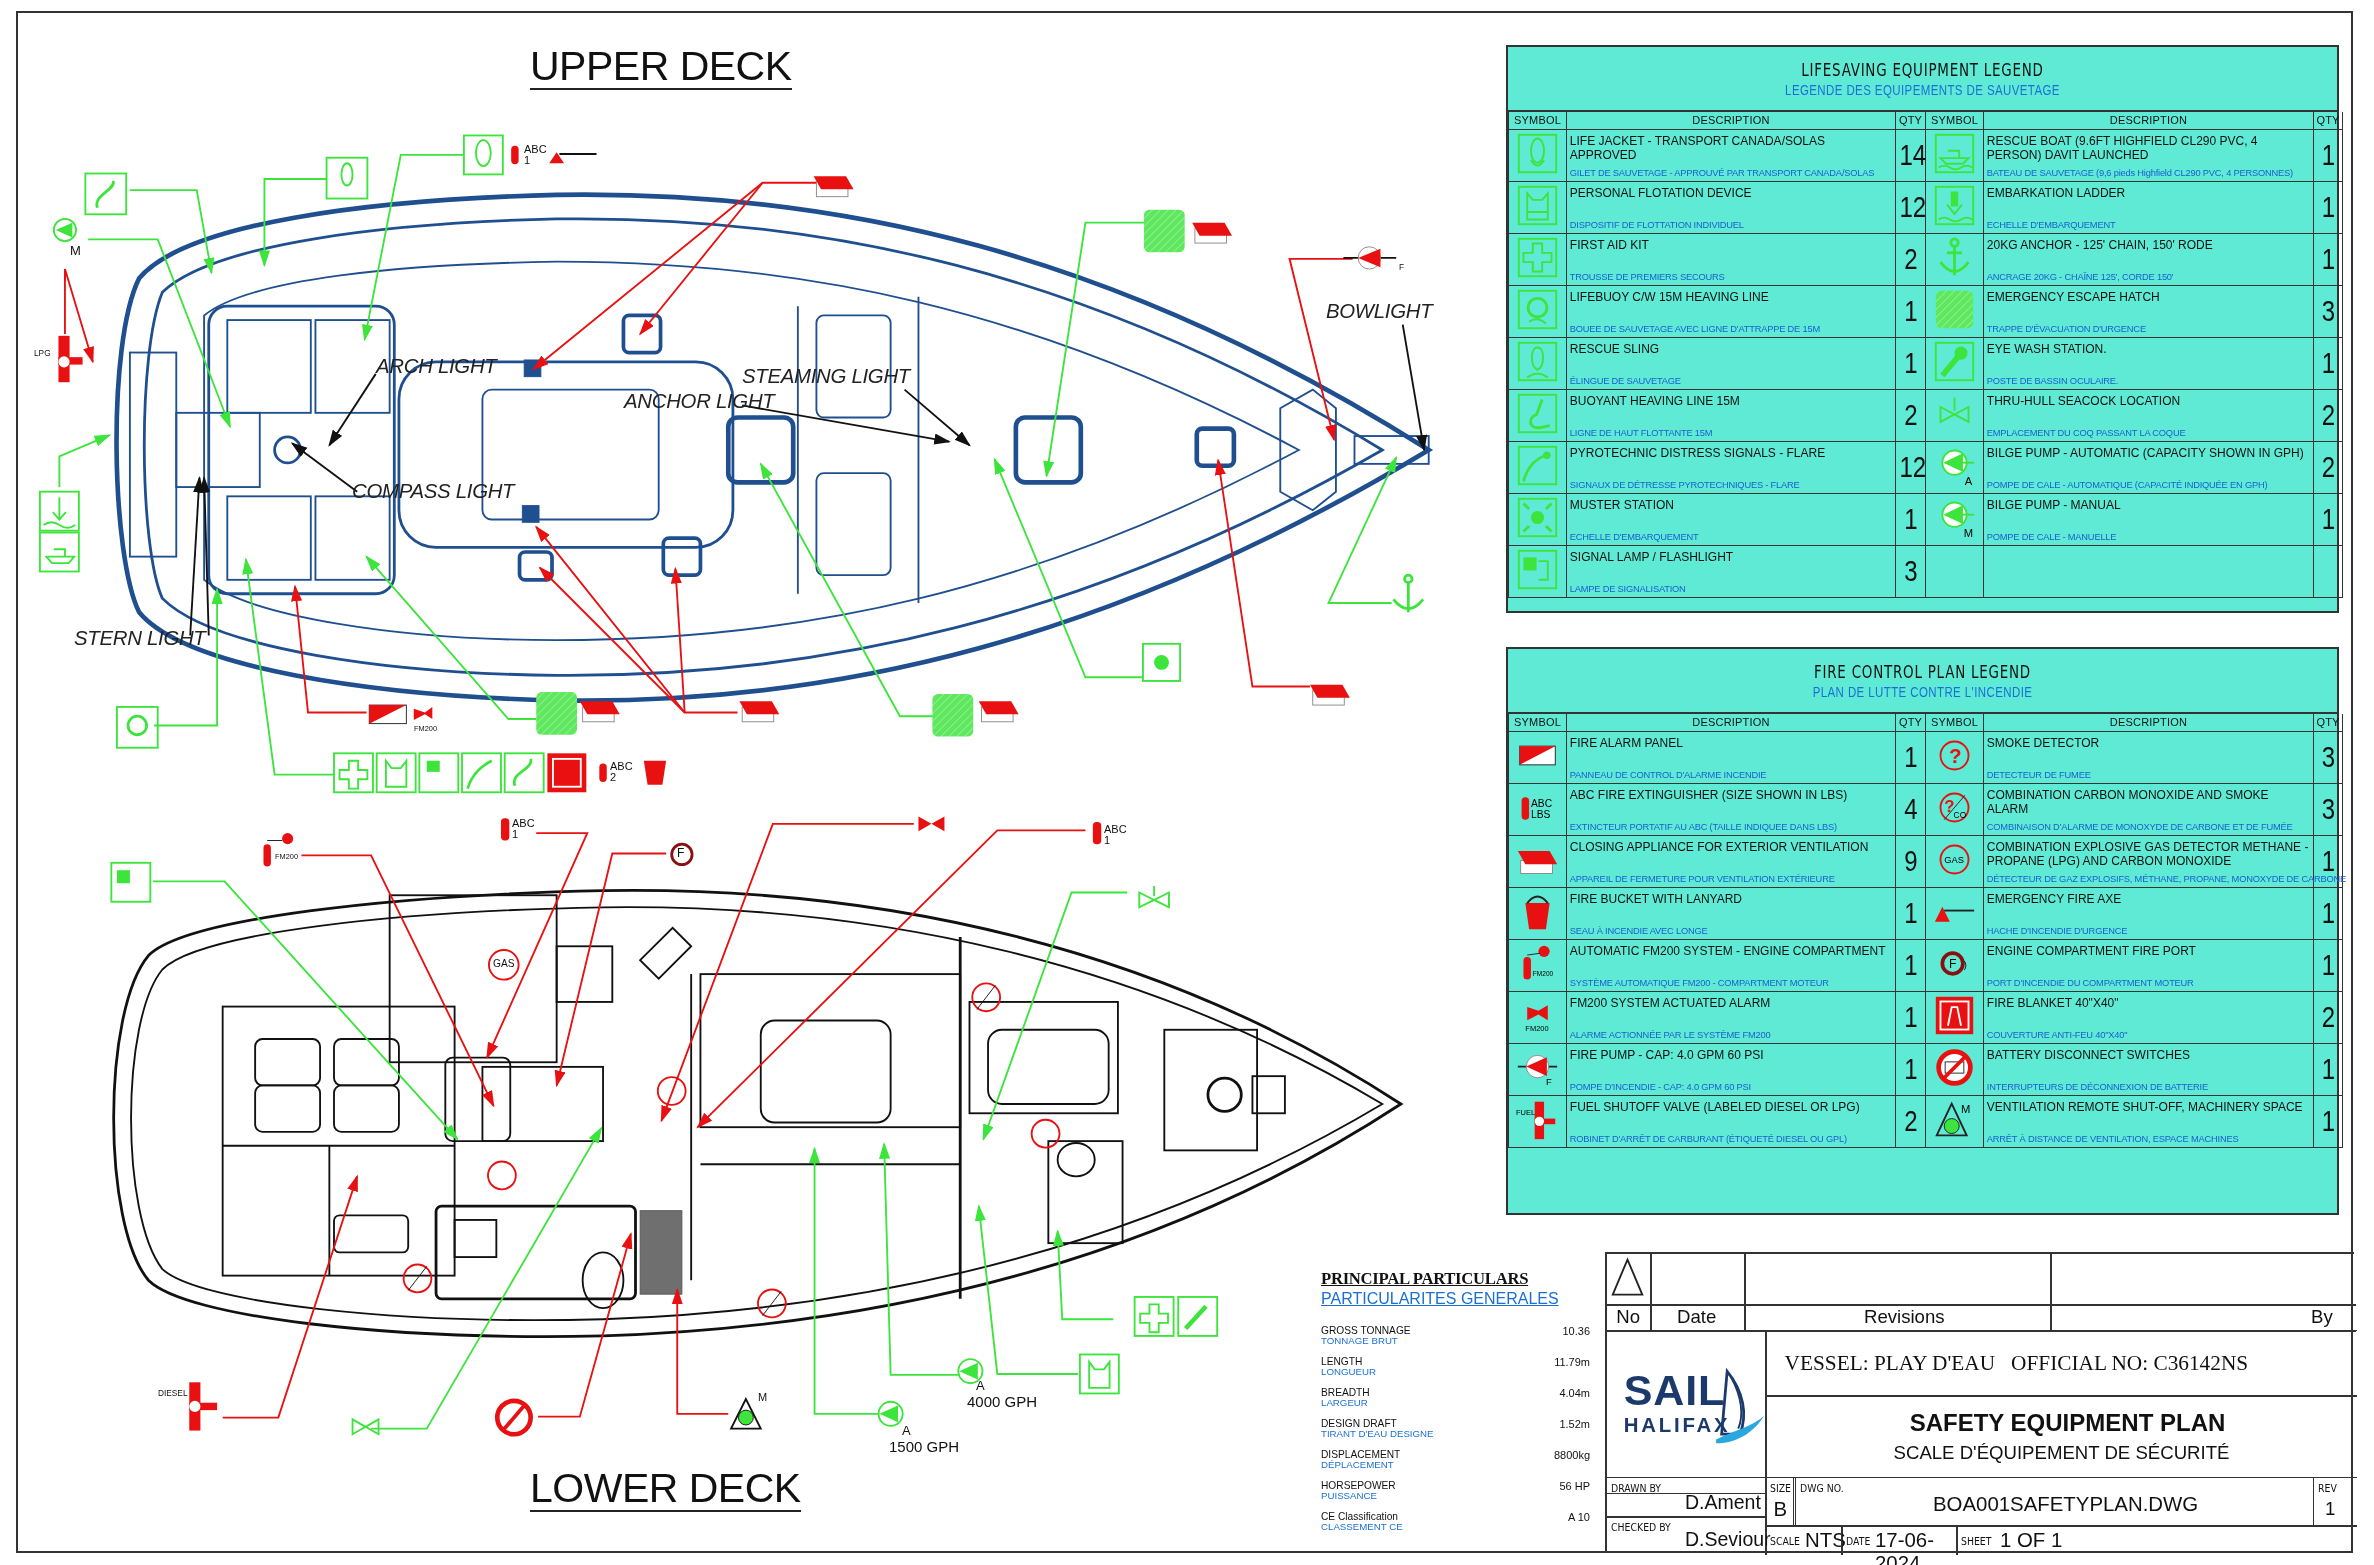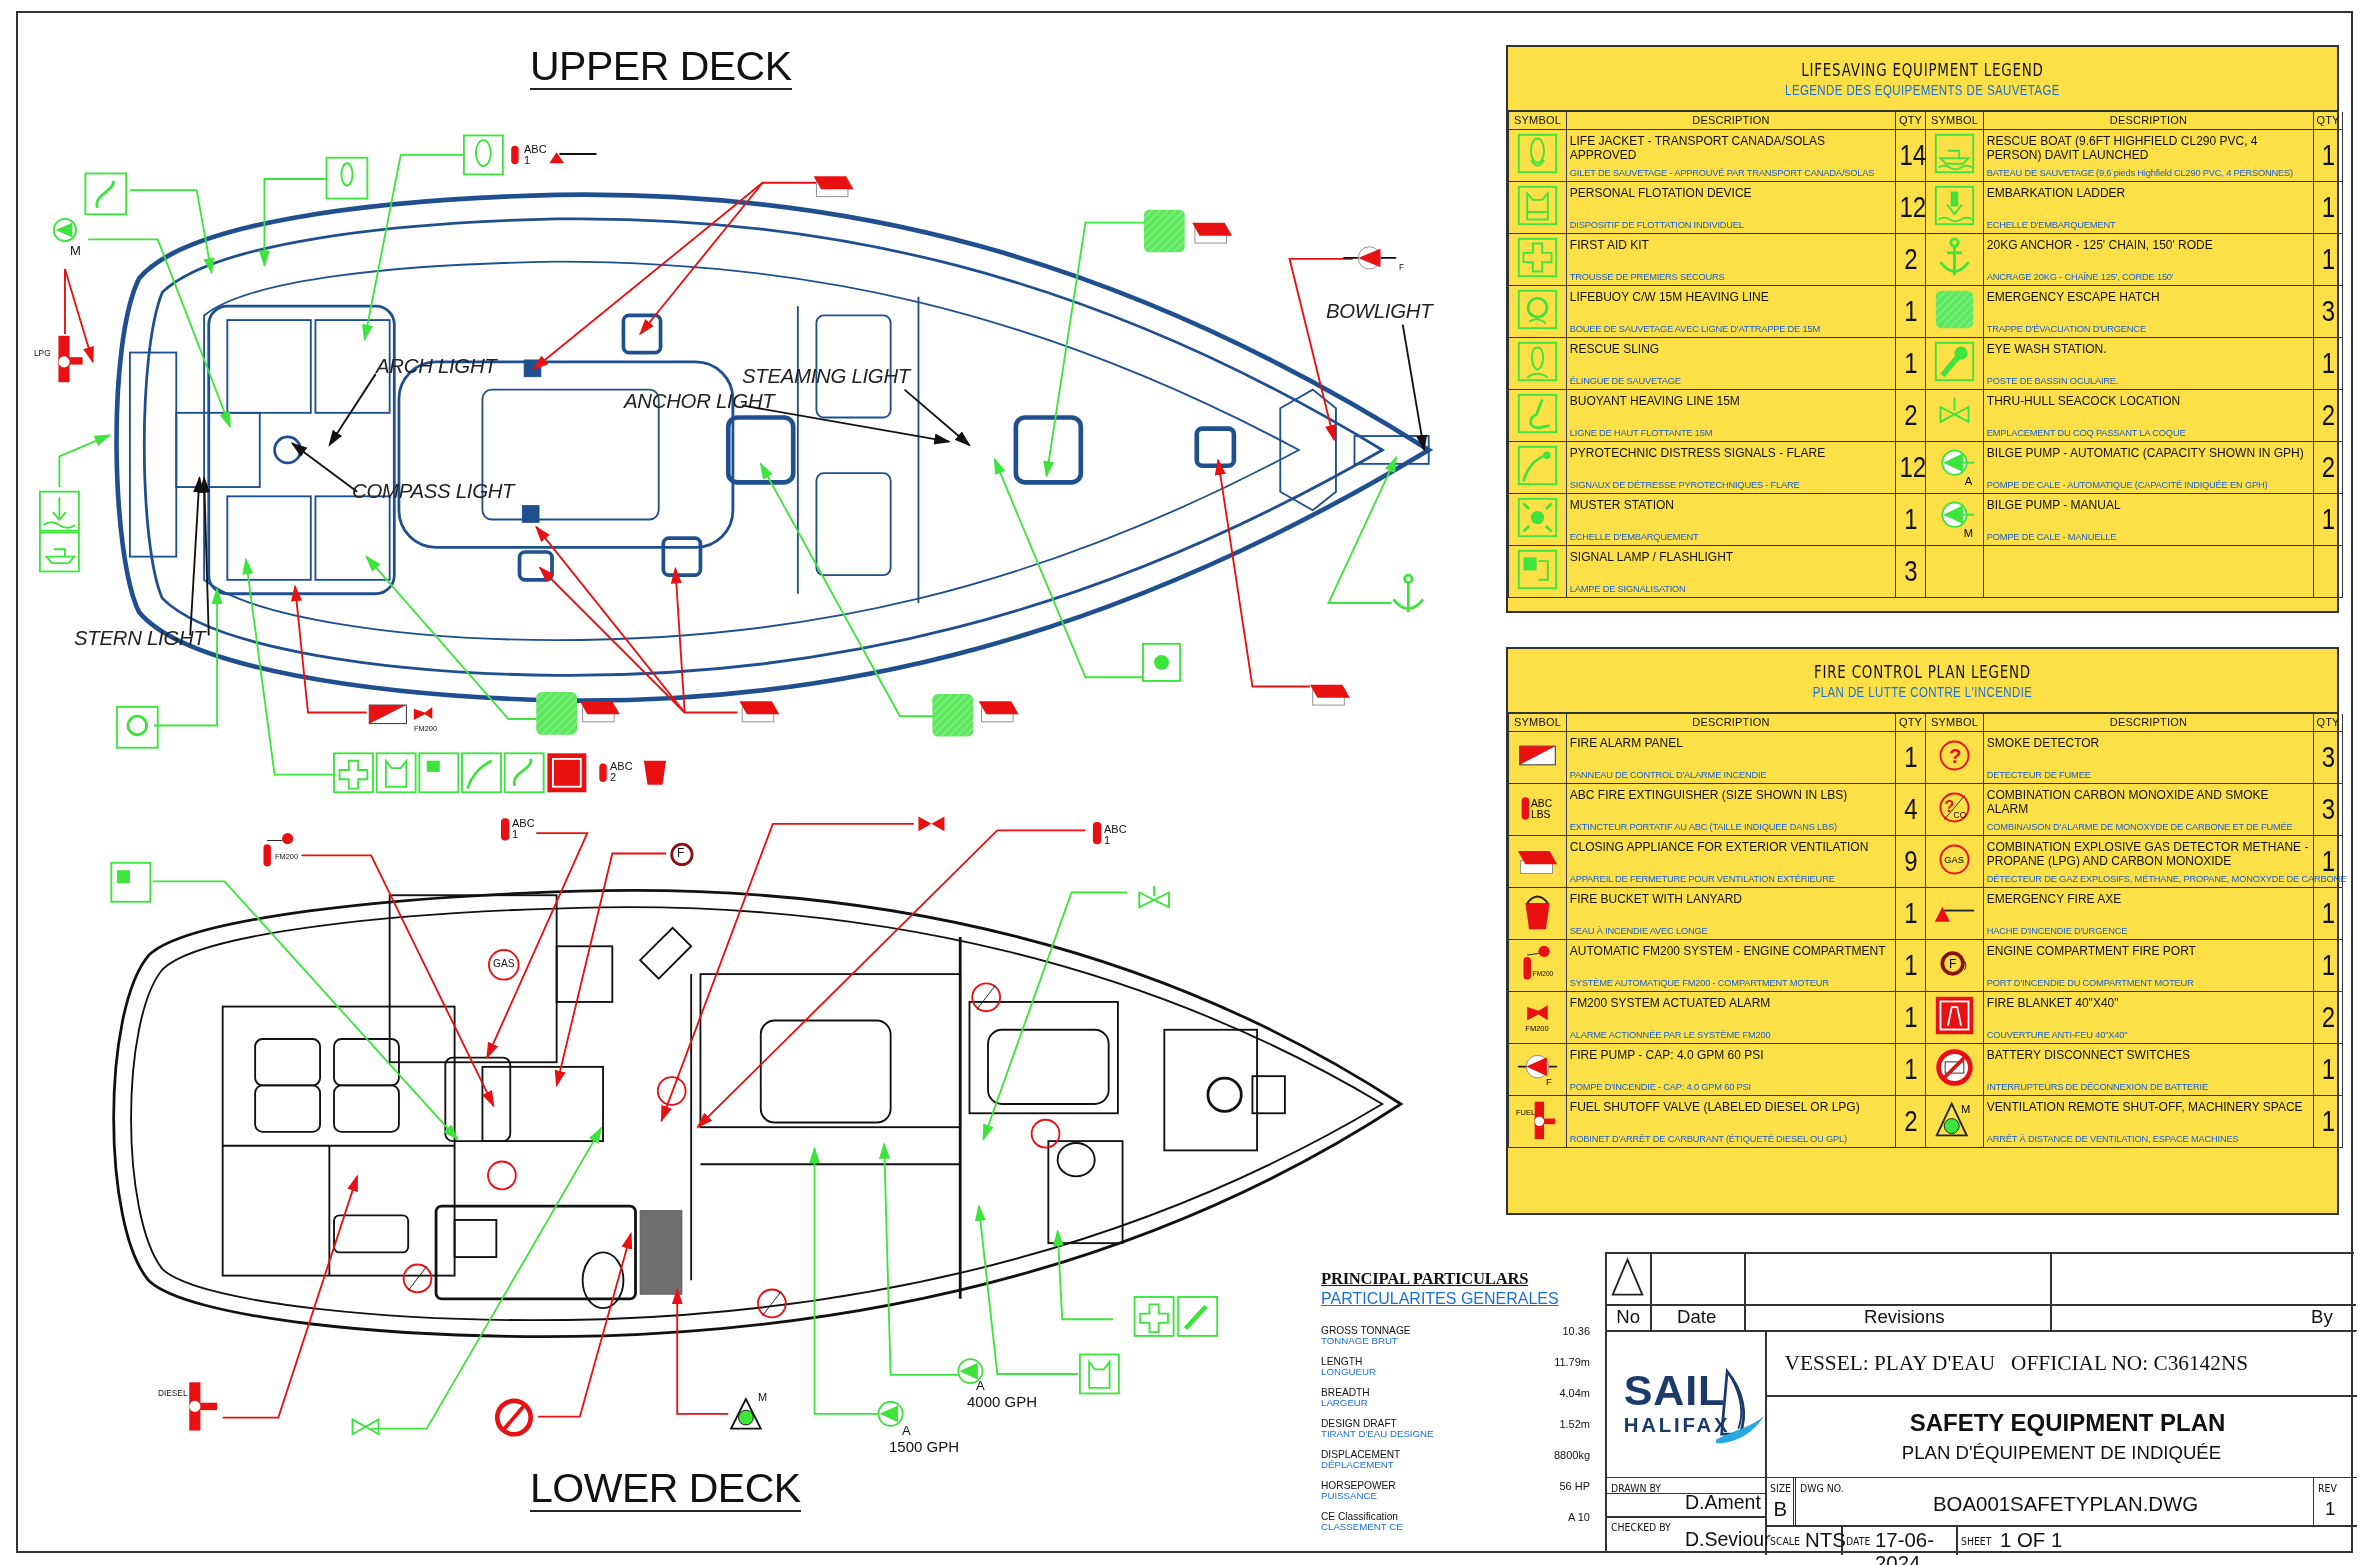--- a/index.html
+++ b/index.html
@@ -4,21 +4,21 @@
 <style>
   html, body { margin:0; padding:0; background:#ffffff; }
   body { width:2375px; height:1566px; position:relative; overflow:hidden; font-family:"Liberation Sans", sans-serif; color:#111; }
   .frame { position:absolute; left:16px; top:11px; width:2337px; height:1542px; border:2.8px solid #333; box-sizing:border-box; }
   .abs { position:absolute; }
   .deck-title { position:absolute; font-family:"Liberation Sans", sans-serif; font-size:41px; color:#111; border-bottom:2.8px solid #222; line-height:1.05; letter-spacing:-0.5px; }
   .callout { position:absolute; font-family:"Liberation Sans", sans-serif; font-style:italic; font-size:20.4px; color:#222; letter-spacing:-0.3px; white-space:nowrap; }
   svg.drawing { position:absolute; left:0; top:0; }
 
   
-  .legend { position:absolute; border:2.8px solid #333; background:#fde047; box-sizing:border-box; }
+  .legend { position:absolute; border:2.8px solid #333; background:#5eead4; box-sizing:border-box; }
   .legend .head { height:63px; border-bottom:2.8px solid #333; text-align:center; }
   .legend .head .t1 { font-family:"DejaVu Sans Condensed","DejaVu Sans", sans-serif; font-size:17.6px; padding-top:13px; letter-spacing:0.9px; transform:scaleX(0.85); }
   .legend .head .t2 { font-size:14px; color:#1a6fd6; letter-spacing:0.5px; transform:scaleX(0.82); margin-top:1.9px; }
   .legend table { border-collapse:collapse; width:100%; table-layout:fixed; }
   .legend th { font-size:11px; font-weight:normal; height:16.7px; border:1.9px solid #333; border-top:none; padding:0; letter-spacing:0.2px; }
   .legend td { border:1.9px solid #333; padding:0; vertical-align:top; position:relative; }
   .legend td.sym { text-align:center; vertical-align:middle; }
   .legend td.qty { text-align:center; vertical-align:middle; font-size:30px; font-family:"Liberation Sans Narrow","Liberation Sans", sans-serif; transform:scaleX(0.8); }
   .legend .desc { font-size:12px; line-height:14px; padding:4.6px 1.9px 0 2.8px; letter-spacing:0px; text-transform:uppercase; }
   .legend .fr { font-size:9.3px; color:#1a5fd0; position:absolute; left:2.8px; bottom:2.8px; letter-spacing:-0.2px; white-space:nowrap; }
@@ -891,21 +891,21 @@
       <path d="M12,8 C30,30 34,55 26,76 L6,76 Z" fill="none" stroke="#1b3a6b" stroke-width="3"></path>
       <path d="M16,14 C28,36 30,56 24,70" fill="none" stroke="#1b3a6b" stroke-width="2"></path>
       <path d="M0,82 C18,72 40,68 52,56 C40,76 20,86 0,86 Z" fill="#29a8e0"></path>
     </svg>
   </div>
   <div class="cell" style="left:158px;top:76px;width:592px;height:67px;border-right:none;">
     <div style="position:absolute;left:18.6px;top:20.4px;font-family:'Liberation Serif',serif;font-size:21.3px;white-space:pre;">VESSEL: PLAY D'EAU   OFFICIAL NO: C36142NS</div>
   </div>
   <div class="cell" style="left:158px;top:141px;width:592px;height:83px;border-right:none;">
     <div style="position:absolute;left:0;right:0;top:13px;text-align:center;font-size:24px;font-weight:bold;margin-left:12px;">SAFETY EQUIPMENT PLAN</div>
-    <div style="position:absolute;left:0;right:0;top:46px;text-align:center;font-size:18.6px;">PLAN D'ÉQUIPEMENT DE INDIQUÉE</div>
+    <div style="position:absolute;left:0;right:0;top:46px;text-align:center;font-size:18.6px;">SCALE D'ÉQUIPEMENT DE SÉCURITÉ</div>
   </div>
 
   <div class="cell" style="left:0;top:223px;width:160px;height:41px;border-left:none;">
     <span class="lbl" style="left:3.7px;top:3.7px;">DRAWN BY</span>
     <span class="big" style="left:78px;top:13px;font-size:19.5px;">D.Ament</span>
   </div>
   <div class="cell" style="left:0;top:262px;width:160px;height:39px;border-left:none;border-bottom:none;">
     <span class="lbl" style="left:3.7px;top:3.7px;">CHECKED BY</span>
     <span class="big" style="left:78px;top:11px;font-size:19.5px;">D.Seviour</span>
   </div>

